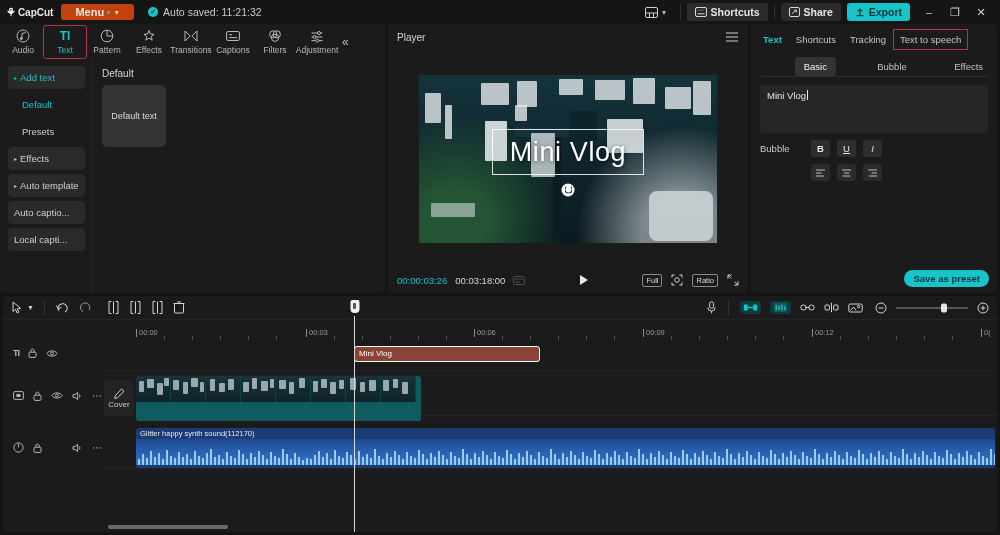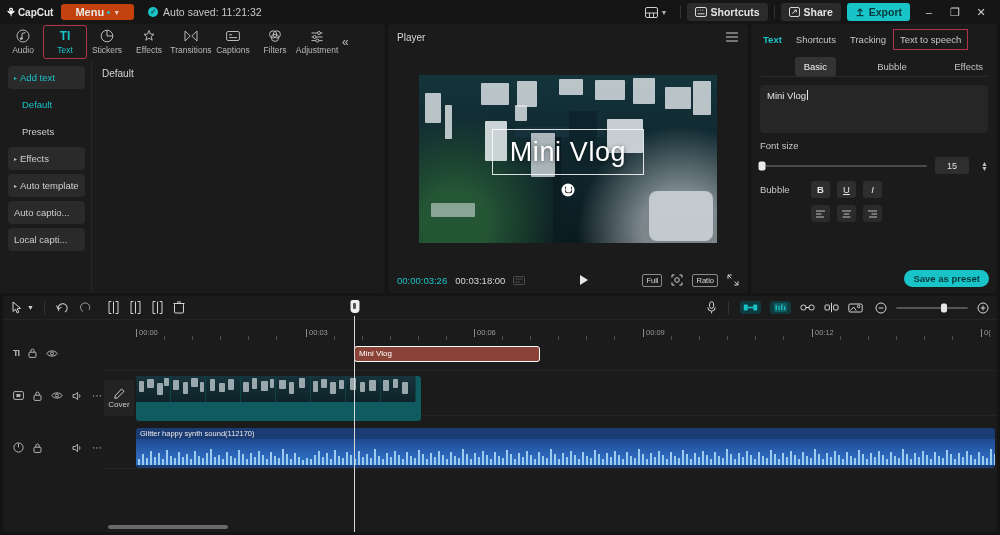--- a/index.html
+++ b/index.html
@@ -288,21 +288,21 @@
           <span>Text</span>
         </div>
 
         <div class="tab">
           <span class="ico">
             <svg width="14" height="14" viewBox="0 0 14 14">
                 <path d="M12.8 7A5.8 5.8 0 1 1 7 1.2 V7 Z" fill="none" stroke="#b9b9b9"></path>
                 <path d="M7 1.2 A5.8 5.8 0 0 1 12.8 7" fill="none" stroke="#b9b9b9"></path>
               </svg>
           </span>
-          <span>Stickers</span>
+          <span>Pattern</span>
         </div>
 
         <div class="tab">
           <span class="ico">
             <svg width="14" height="14" viewBox="0 0 14 14">
                 <path d="M7 1.5 L8.4 5 L12 5.3 L9.2 7.6 L10.2 11.2 L7 9.2 L3.8 11.2 L4.8 7.6 L2 5.3 L5.6 5 Z" fill="none" stroke="#b9b9b9"></path>
               </svg>
           </span>
           <span>Effects</span>
         </div>
@@ -378,20 +378,23 @@
           </div>
           <div class="nav-item group">
             <span>Auto captio...</span>
           </div>
           <div class="nav-item group">
             <span>Local capti...</span>
           </div>
         </div>
         <div class="content-col">
           <div class="content-head">Default</div>
+          <div class="preset-card">
+            <span>Default text</span>
+          </div>
         </div>
       </div>
     </div>
 
     <div class="player-panel">
       <div class="player-head">
         <span>Player</span>
         <span class="menu-ico">
           <svg width="14" height="12" viewBox="0 0 14 12">
               <line x1="1" y1="2" x2="13" y2="2" stroke="#d0d0d0"></line>
@@ -468,33 +471,20 @@
         <div class="r-tab boxed">Text to speech</div>
       </div>
       <div class="seg">
         <div class="seg-item active">Basic</div>
         <div class="seg-item">Bubble</div>
         <div class="seg-item">Effects</div>
       </div>
       <div class="r-body">
         <div class="textarea">
           <span>Mini Vlog</span><span class="caret-bar"></span>
-        </div>
-        <div>
-          <div class="field-label" style="margin-bottom:6px;">Font size</div>
-          <div class="slider-row">
-            <div class="slider">
-                <div class="knob"></div>
-              </div>
-            <div class="numbox">15</div>
-            <div class="spin">
-                <span>▲</span>
-                <span>▼</span>
-              </div>
-          </div>
         </div>
         <div class="row">
           <div class="lbl">Bubble</div>
           <div class="style-btn" style="font-weight:bold;">B</div>
           <div class="style-btn" style="text-decoration:underline;">U</div>
           <div class="style-btn" style="font-style:italic;">I</div>
         </div>
         <div class="row" style="opacity:.85;">
           <div class="lbl">&nbsp;</div>
           <div class="style-btn">

